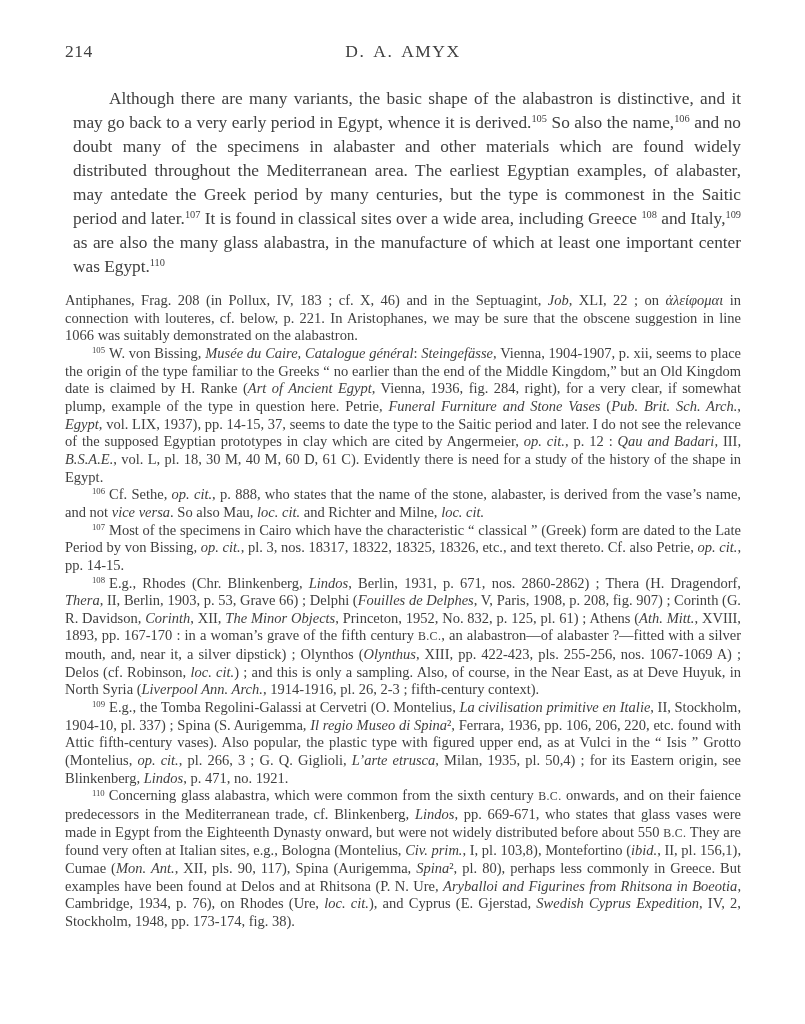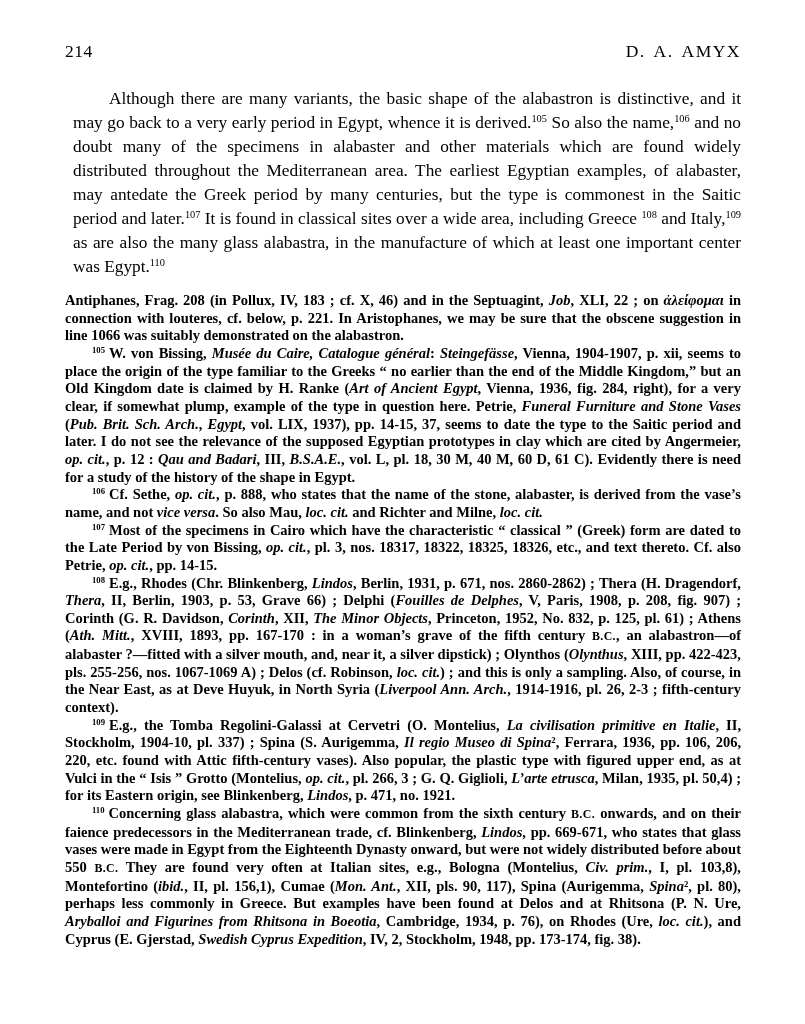--- a/index.html
+++ b/index.html
@@ -5,54 +5,54 @@
   html, body { margin: 0; padding: 0; }
   body {
     width: 805px; height: 1024px;
     background: #e9e9e9;
     font-family: "Liberation Serif", "DejaVu Serif", serif;
   }
   .page {
     position: relative;
     width: 805px; height: 1024px;
     background: #ffffff;
-    color: #000000;
+    color: #404040;
     overflow: hidden;
     box-sizing: border-box;
     padding: 41px 64px 0 65px;
   }
   .page-header {
     position: relative;
     height: 22px;
     font-size: 17.5px;
   }
   .page-number {
     position: absolute; left: 0; top: 0;
     letter-spacing: 0.5px;
   }
   .running-head {
     position: absolute; left: 0; right: 0; top: 0;
-    text-align: right;
+    text-align: center;
     letter-spacing: 1.5px;
     word-spacing: 3px;
   }
   .body-para {
     margin: 24px 0 0 8px;
     font-size: 17.3px;
     line-height: 24px;
     text-align: justify;
     text-indent: 36px;
   }
   .footnotes {
     margin-top: 13px;
     font-size: 14.5px;
     line-height: 17.65px;
     text-align: justify;
   }
-  .fn { margin: 0; font-weight: bold; }
+  .fn { margin: 0; }
   .fn.indent { text-indent: 27px; }
   .i { font-style: italic; }
   .sup {
     font-size: 0.6em;
     position: relative;
     top: -0.55em;
     line-height: 0;
   }
   .fnnum { margin-right: 4px; }
   .sc { font-size: 0.82em; letter-spacing: 0.03em; }

